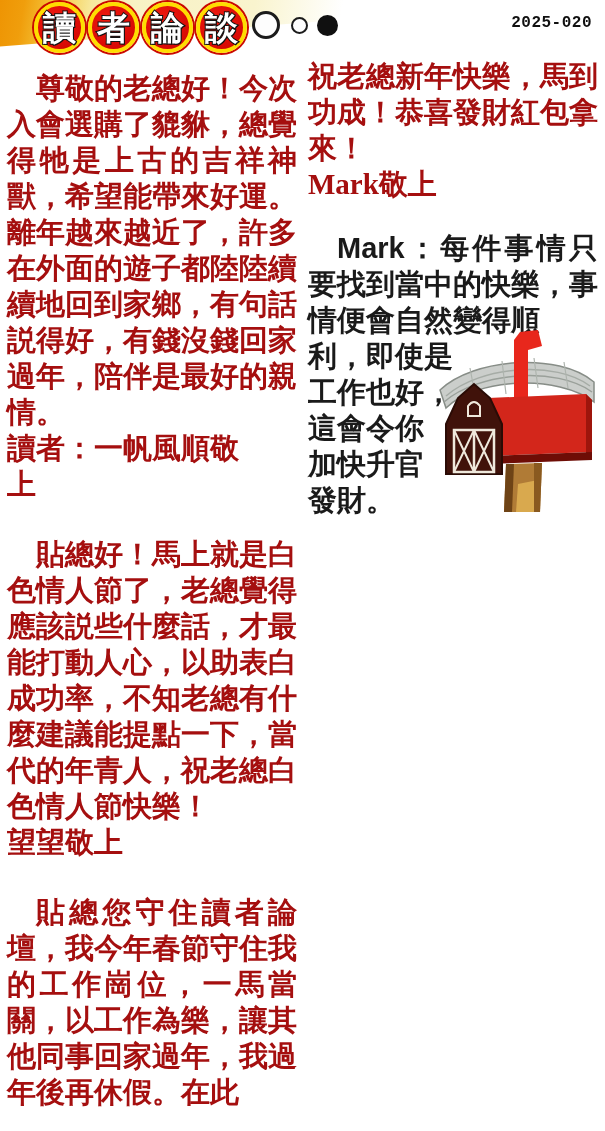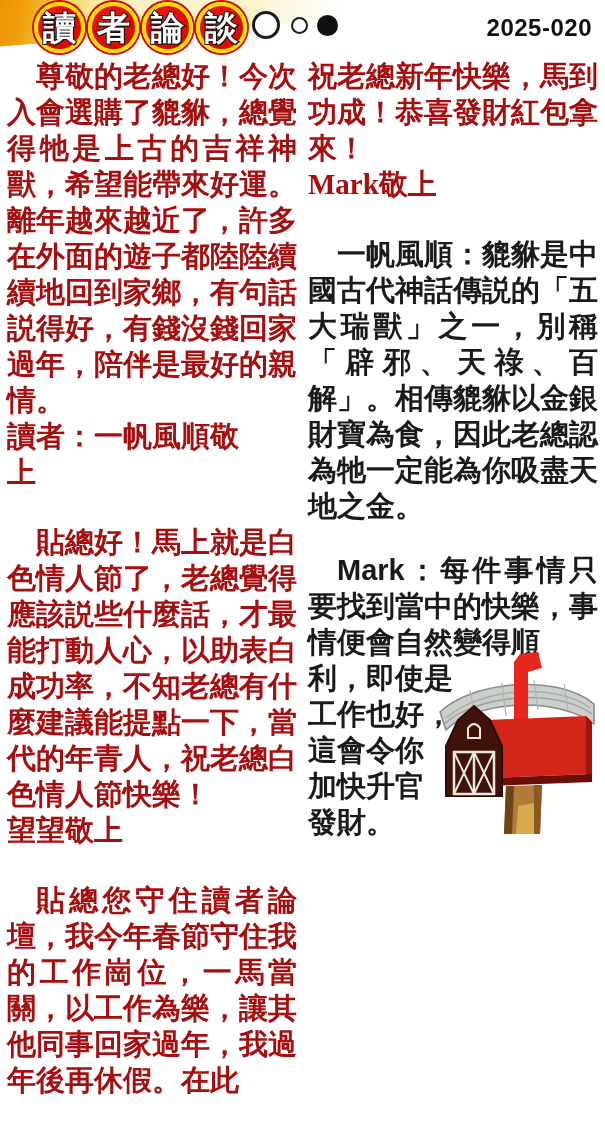--- a/index.html
+++ b/index.html
@@ -32,38 +32,38 @@
     font-weight:bold; font-size:33px; line-height:1; color:#ffffff;
     -webkit-text-stroke:2px #131313; paint-order:stroke fill;
     text-shadow:1px 1px 0 #131313;
   }
   .dot { position:absolute; border-radius:50%; }
   .dot-lg { left:252px; top:11px; width:28px; height:28px; background:#fdfdfd; border:3px solid #1b1b1b; }
   .dot-sm { left:291px; top:17px; width:17px; height:17px; background:#fdfdfd; border:2.5px solid #1b1b1b; }
   .dot-filled { left:317px; top:15px; width:21px; height:21px; background:#101010; }
   .issue {
     position:absolute; right:13px; top:14px;
-    font-family:Liberation Sans, sans-serif;
-    font-weight:bold; font-size:24px; color:#101010; letter-spacing:0.5px;
+    font-family:Liberation Mono, monospace;
+    font-weight:bold; font-size:16px; color:#101010; letter-spacing:0.5px;
   }
 
   
   .columns {
     position:absolute; left:0; top:58px; width:605px;
     padding:0 7px; display:flex; gap:11px;
   }
   .col { width:290px; }
   .col p {
     font-size:29px; line-height:36px;
     text-align:justify; text-justify:inter-character;
     word-break:break-all;
   }
   .red   { color:#A50F0F; font-family:"Liberation Serif","DejaVu Serif",serif; font-weight:600; }
   .black { color:#1A1A1A; font-family:"Liberation Sans","DejaVu Sans",sans-serif; font-weight:700; }
-  .indent { text-indent:1em; }
+  .indent { text-indent:1em;margin-top:12px; }
   .sig { text-align:right; padding-right:10px;font-family:Liberation Serif, serif; }
   .prewrap { white-space:pre-line; }
   .gap-top { margin-top:34px !important; }
   .gap-top-sm { margin-top:28px !important; }
 
   
   .wrap-row { display:flex; align-items:flex-start; }
   .wrap-text { width:152px; text-align:right; }
   .mailbox {
     width:162px; height:188px; margin-left:-24px; margin-top:-14px;
@@ -104,21 +104,20 @@
       <p class="red sig prewrap">讀者：一帆風順敬
 上</p>
       <p class="red indent gap-top">貼總好！馬上就是白色情人節了，老總覺得應該説些什麼話，才最能打動人心，以助表白成功率，不知老總有什麼建議能提點一下，當代的年青人，祝老總白色情人節快樂！</p>
       <p class="red sig">望望敬上</p>
       <p class="red indent gap-top">貼總您守住讀者論壇，我今年春節守住我的工作崗位，一馬當關，以工作為樂，讓其他同事回家過年，我過年後再休假。在此</p>
     </section>
 
     <section class="col">
       <p class="red">祝老總新年快樂，馬到功成！恭喜發財紅包拿來！</p>
       <p class="red sig">Mark敬上</p>
-      <p class="black indent gap-top">一帆風順：貔貅是中國古代神話傳説的「五大瑞獸」之一，別稱「辟邪、天祿、百解」。相傳貔貅以金銀財寶為食，因此老總認為牠一定能為你吸盡天地之金。</p>
       <p class="black indent gap-top-sm">Mark：每件事情只要找到當中的快樂，事情便會自然變得順</p>
       <div class="wrap-row">
         <p class="black prewrap wrap-text">利，即使是
 工作也好，
 這會令你
 加快升官
 發財。</p>
         <div class="mailbox">
           <svg width="162" height="188" viewBox="0 0 162 188" xmlns="http://www.w3.org/2000/svg">
 

